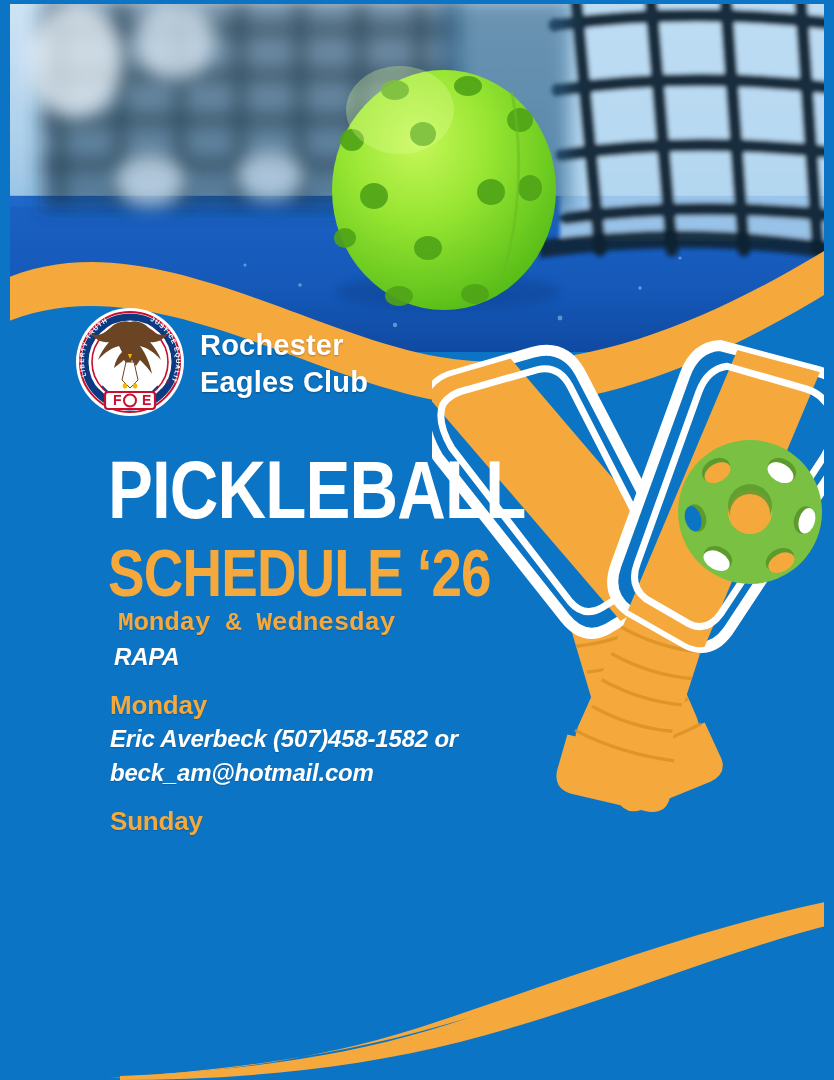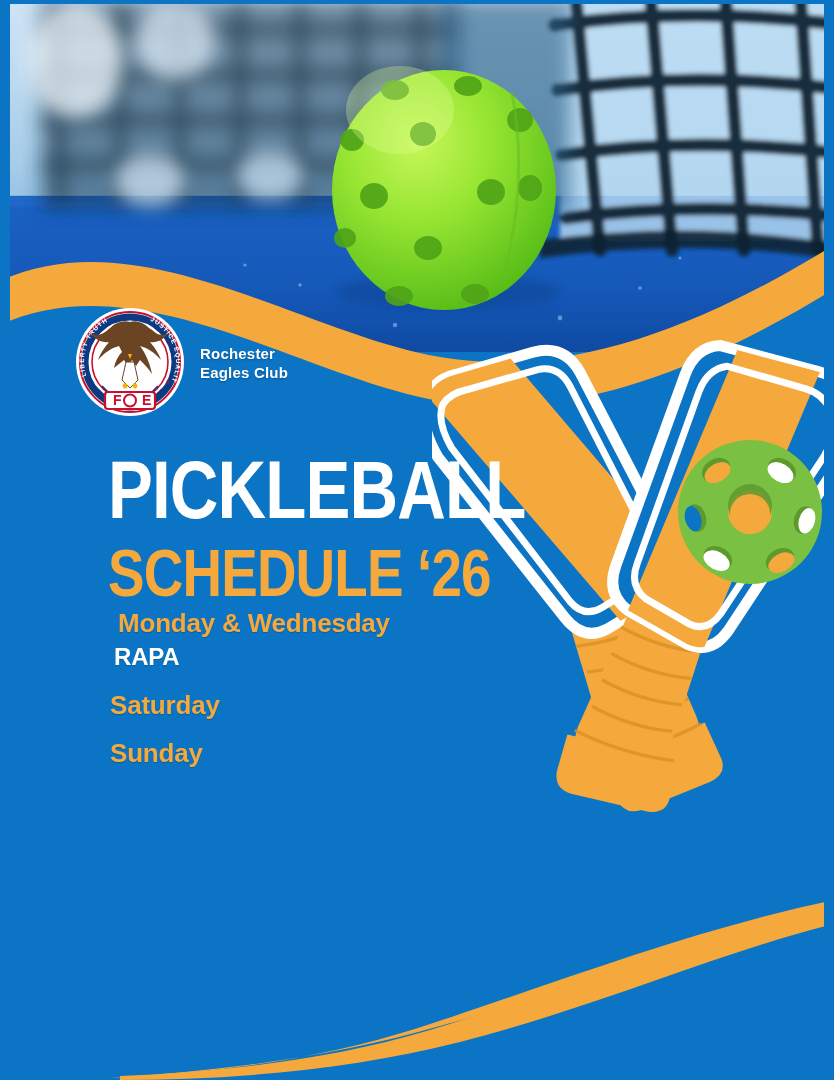--- a/index.html
+++ b/index.html
@@ -79,21 +79,21 @@
     display: flex;
     align-items: center;
     gap: 14px;
     z-index: 20;
   }
   #logo-wrap { width: 112px; height: 112px; flex: none; }
   #logo-wrap svg { display:block; width:112px; height:112px; }
 
   #club-name {
     color: #ffffff;
-    font-size: 15px;
+    font-size: 29px;
     font-weight: bold;
     line-height: 1.26;
     letter-spacing: .2px;
     text-shadow: 0 1px 2px rgba(0,0,0,.28);
     white-space: pre-line;
     padding-top: 4px;
   }
 
   
   #headline {
@@ -139,24 +139,24 @@
     text-shadow: 0 1px 1px rgba(0,0,0,.18);
   }
   .sched-detail {
     color: #ffffff;
     font-size: 24px;
     font-weight: bold;
     line-height: 1.42;
     letter-spacing: -.2px;
     text-shadow: 0 1px 1px rgba(0,0,0,.18);
   }
-  .sched-detail .dline { display:block; white-space:nowrap; }
-
-  
-  #block-0 .sched-day   { padding-left: 8px; }
+  .sched-detail .dline { display:block; white-space:nowrap;font-style:italic; }
+
+  
+  #block-0 .sched-day   { padding-left: 8px; font-family: Liberation Mono, monospace; }
   #block-0 .sched-detail{ padding-left: 4px; }
 </style>
 </head>
 <body>
 
 <div id="flyer">
 
   <div id="photo">
     <svg viewBox="0 0 834 352" preserveAspectRatio="none">
       <defs>
@@ -489,21 +489,25 @@
 
     <div class="sched-block" id="block-0">
       <div class="sched-day">Monday &amp; Wednesday</div>
       <div class="sched-detail">
         <span class="dline">RAPA</span>
       </div>
     </div>
 
 
     <div class="sched-block" id="block-2">
-      <div class="sched-day">Saturday</div>
+      <div class="sched-day">Monday</div>
+      <div class="sched-detail">
+        <span class="dline">Eric Averbeck (507)458-1582 or</span>
+        <span class="dline">beck_am@hotmail.com</span>
+      </div>
     </div>
 
     <div class="sched-block" id="block-3">
       <div class="sched-day">Sunday</div>
     </div>
 
   </div>
 
   <div class="frame-edge frame-left"></div>
   <div class="frame-edge frame-right"></div>

